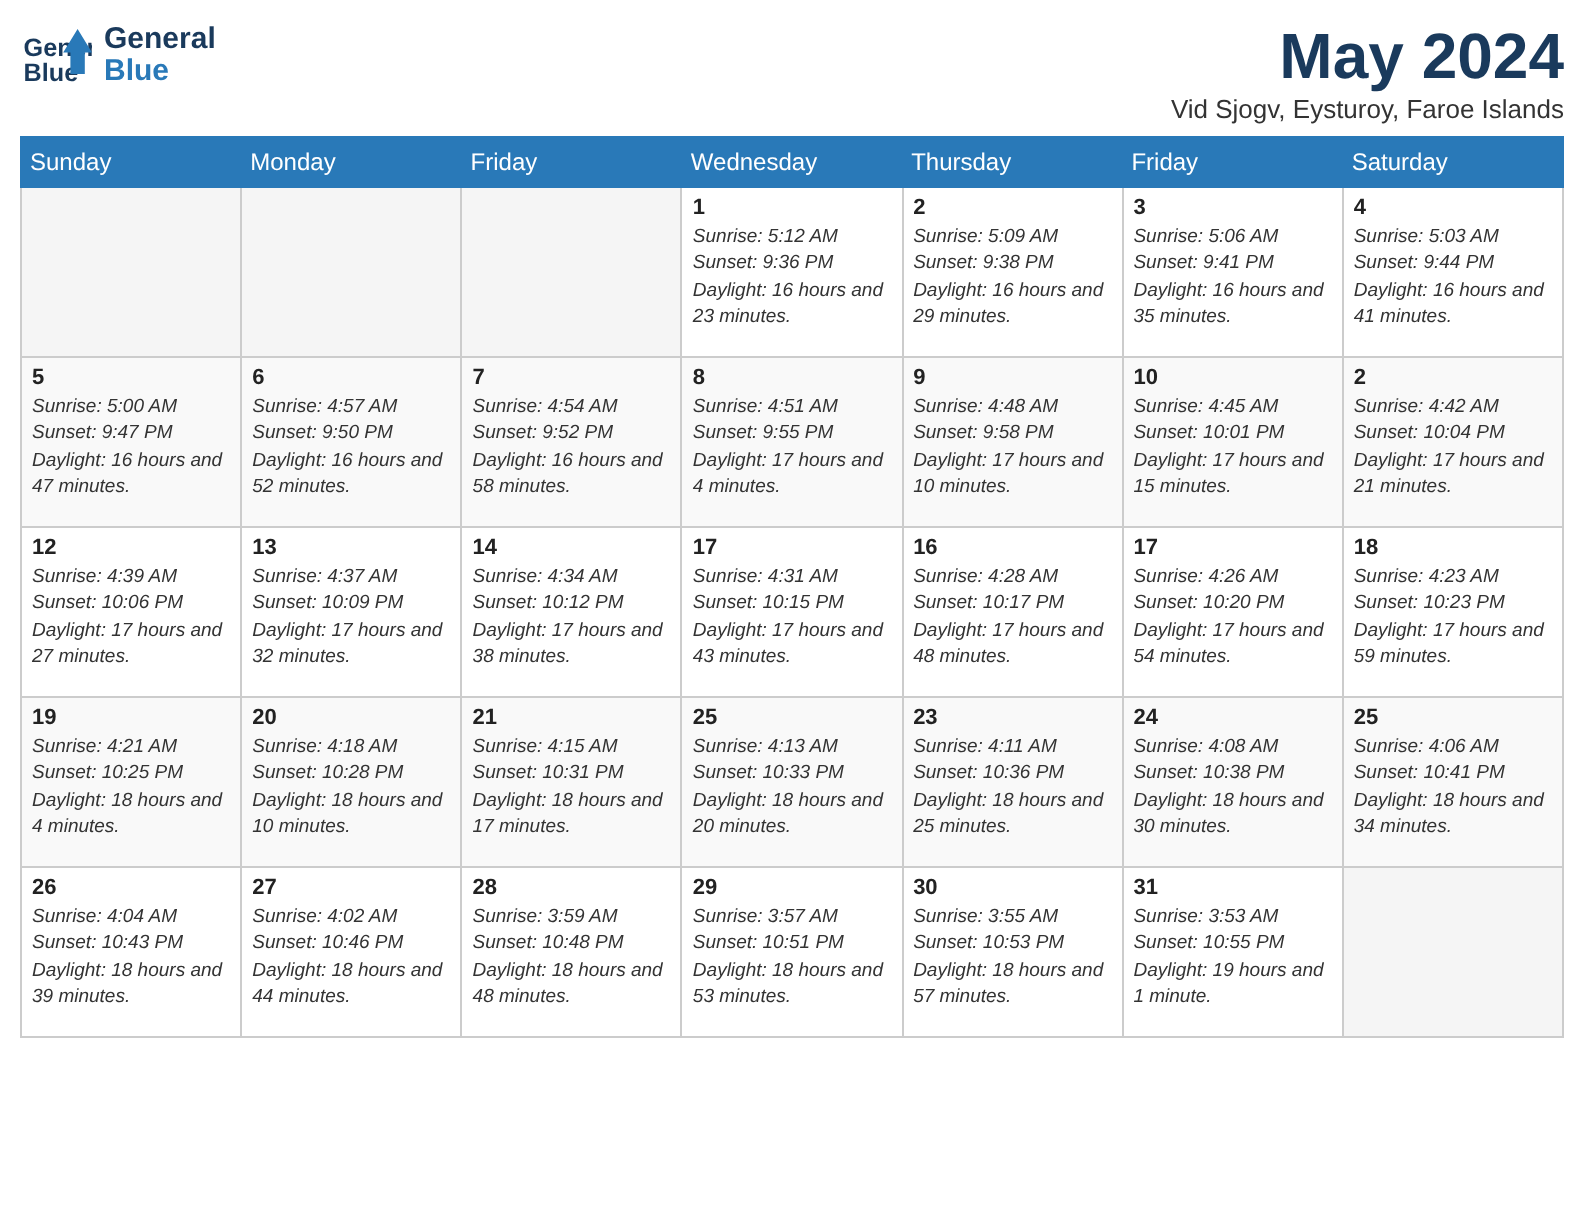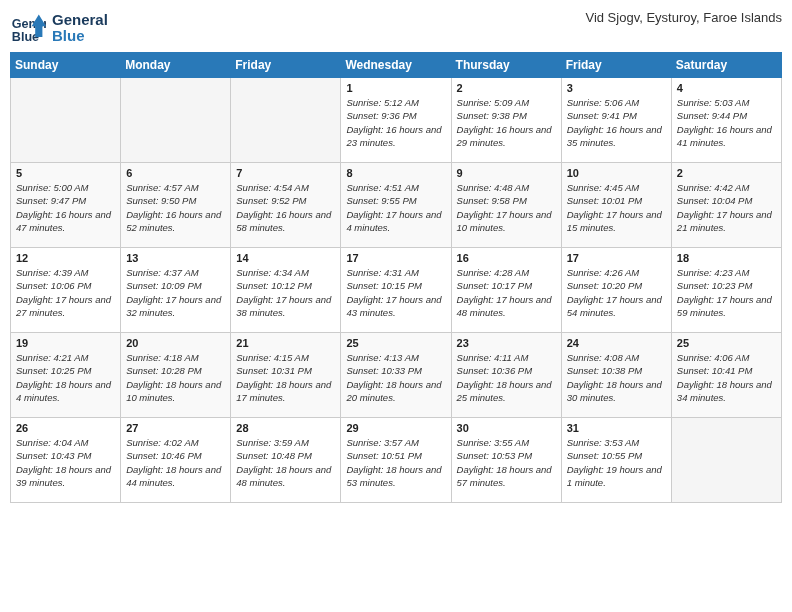--- a/index.html
+++ b/index.html
@@ -39,21 +39,21 @@
     }
     table {
       width: 100%;
       border-collapse: collapse;
       table-layout: fixed;
     }
     th {
       background-color: #2979b8;
       color: #fff;
       font-size: 12px;
-      font-weight: bold;
+      font-weight: normal;
       padding: 5px 4px;
       text-align: left;
       border: 1px solid #2979b8;
     }
     td {
       border: 1px solid #ccc;
       vertical-align: top;
       padding: 4px 5px;
       font-size: 10px;
       color: #333;
@@ -92,20 +92,21 @@
       <text x="2" y="20" font-size="14" font-weight="bold" fill="#1a3a5c">General</text>
       <text x="2" y="34" font-size="14" font-weight="bold" fill="#1a3a5c">Blue</text>
       <polygon points="32,5 40,18 36,18 36,30 28,30 28,18 24,18" fill="#2979b8"></polygon>
     </svg>
     <div style="display:flex;flex-direction:column;margin-left:2px;">
       <span style="font-size:15px;font-weight:bold;color:#1a3a5c;line-height:1.1;">General</span>
       <span style="font-size:15px;font-weight:bold;color:#2979b8;line-height:1.1;">Blue</span>
     </div>
   </div>
   <div class="title-area">
+    <div class="month-title">May 2024</div>
     <div class="location">Vid Sjogv, Eysturoy, Faroe Islands</div>
   </div>
 </div>
 
 <table>
   <thead>
     <tr>
     <th>Sunday</th>
         <th>Monday</th>
         <th>Friday</th>

